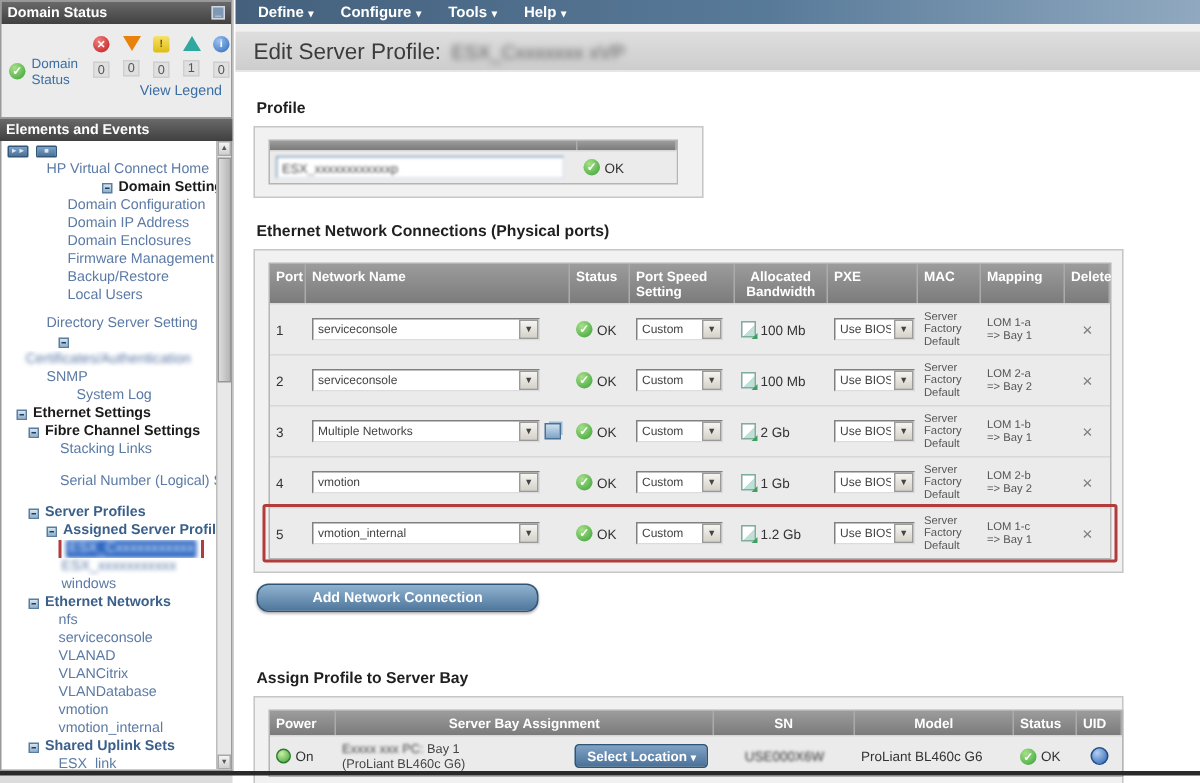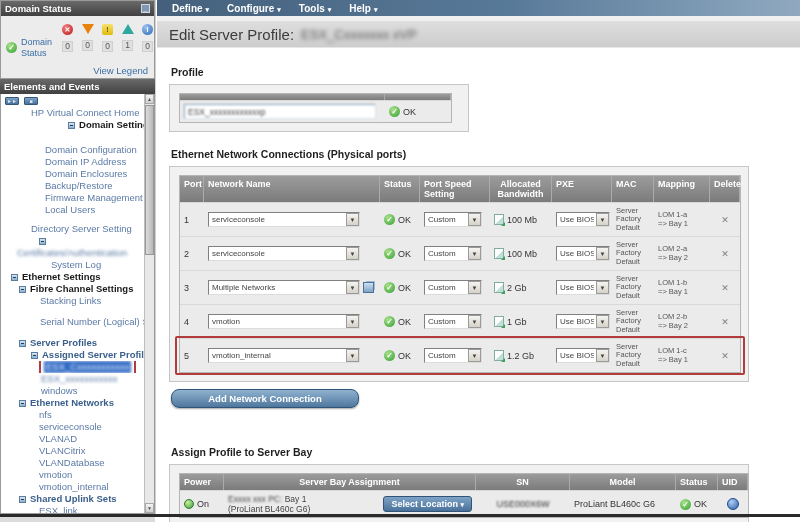--- a/index.html
+++ b/index.html
@@ -18,21 +18,21 @@
   #dp-label { position:absolute; left:20px; top:21px; color:#3a6ea5; width:42px; line-height:11px; font-size:9px; }
   #ds-icons { position:absolute; left:60px; top:8px; display:flex; gap:7px; }
   .ind { width:13px; display:flex; flex-direction:column; align-items:center; gap:6px; }
   .ind .cnt { font-size:8.5px; color:#555; background:#e0e0e0; border:1px solid #cfcfcf; padding:0 2px; line-height:9px; }
   .gi { width:11px; height:11px; display:flex; align-items:center; justify-content:center; font-size:7px; font-weight:bold; color:#fff; }
   .gi-critical { border-radius:50%; background:radial-gradient(circle at 35% 30%,#f08080,#c01818); }
   .gi-major { width:0; height:0; border-left:6px solid transparent; border-right:6px solid transparent; border-top:10px solid #e8820c; }
   .gi-minor { border-radius:2px; background:linear-gradient(#f7e26b,#e0bc10); color:#6b5200; }
   .gi-warning { width:0; height:0; border-left:6px solid transparent; border-right:6px solid transparent; border-bottom:10px solid #2fa8a0; }
   .gi-info { border-radius:50%; background:radial-gradient(circle at 35% 30%,#9cc2f0,#2b66b8); }
-  #view-legend { position:absolute; right:6px; bottom:2px; color:#3a6ea5; font-size:9.5px; }
+  #view-legend { position:absolute; right:6px; bottom:12px; color:#3a6ea5; font-size:9.5px; }
   .okc { width:11px; height:11px; border-radius:50%; background:radial-gradient(circle at 35% 30%,#a8e089,#35a035); color:#fff; font-size:8px; line-height:11px; text-align:center; font-weight:bold; display:inline-block; }
 
   #tree-wrap { position:relative; background:#fff; border:1px solid #9a9a9a; border-top:none; height:420px; overflow:hidden; }
   #tree-tools { padding:3px 2px 2px 4px; display:flex; gap:5px; }
   .tool-btn { width:14px; height:8px; background:linear-gradient(#7fa3c6,#4a719a); border:1px solid #33577a; color:#dce9f5; font-size:5px; line-height:6px; text-align:center; border-radius:1px; }
   #tree { font-size:9.5px; line-height:12px; }
   .t-row { white-space:nowrap; overflow:hidden; display:flex; align-items:center; height:12px; }
   .t-link { color:#5b7aa6; }
   .t-bold { color:#1a1a1a; font-weight:bold; }
   .t-blue { color:#3a5f8a; font-weight:bold; }
@@ -149,46 +149,49 @@
         <span class="tool-btn">■</span>
       </div>
       <div id="tree">
           <div class="t-row" style="padding-left: 30px;">
             <span class="t-link">HP Virtual Connect Home</span>
           </div>
           <div class="t-row" style="padding-left: 10px; justify-content: flex-end;">
             <span class="t-icon"></span>
             <span class="t-bold">Domain Settings</span>
           </div>
-          <div class="t-row" style="padding-left: 44px; margin-top: 13px;">
+          <div class="t-row" style="padding-left: 44px;">
             <span class="t-link">Domain Configuration</span>
           </div>
           <div class="t-row" style="padding-left: 44px;">
             <span class="t-link">Domain IP Address</span>
           </div>
           <div class="t-row" style="padding-left: 44px;">
             <span class="t-link">Domain Enclosures</span>
           </div>
           <div class="t-row" style="padding-left: 44px;">
+            <span class="t-link">Firmware Management</span>
+          </div>
+          <div class="t-row" style="padding-left: 44px;">
             <span class="t-link">Backup/Restore</span>
-          </div>
-          <div class="t-row" style="padding-left: 44px;">
-            <span class="t-link">Firmware Management</span>
           </div>
           <div class="t-row" style="padding-left: 44px; text-align: center;">
             <span class="t-link">Local Users</span>
           </div>
           <div class="t-row" style="padding-left: 30px; margin-top: 7px;">
             <span class="t-link">Directory Server Setting</span>
           </div>
           <div class="t-row" style="padding-left: 38px;">
             <span class="t-icon"></span>
           </div>
           <div class="t-row" style="padding-left: 16px;">
             <span class="t-link blur">Certificates/Authentication</span>
+          </div>
+          <div class="t-row" style="padding-left: 30px;">
+            <span class="t-link">SNMP</span>
           </div>
           <div class="t-row" style="padding-left: 30px; margin-left: 20px;">
             <span class="t-link">System Log</span>
           </div>
           <div class="t-row" style="padding-left: 10px;">
             <span class="t-icon"></span>
             <span class="t-bold">Ethernet Settings</span>
           </div>
           <div class="t-row" style="padding-left: 18px;">
             <span class="t-icon"></span>

